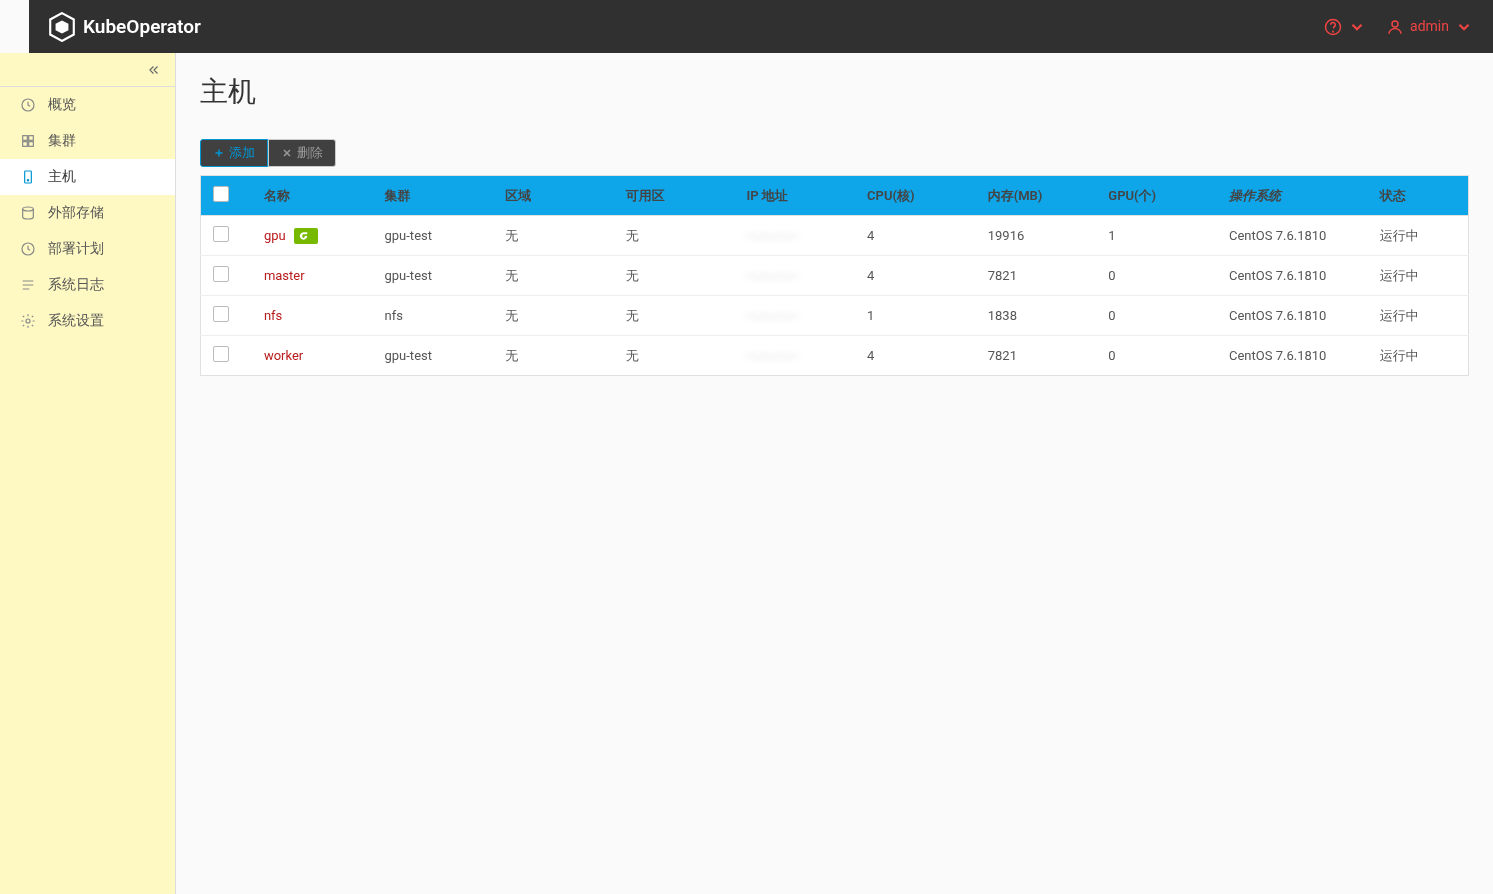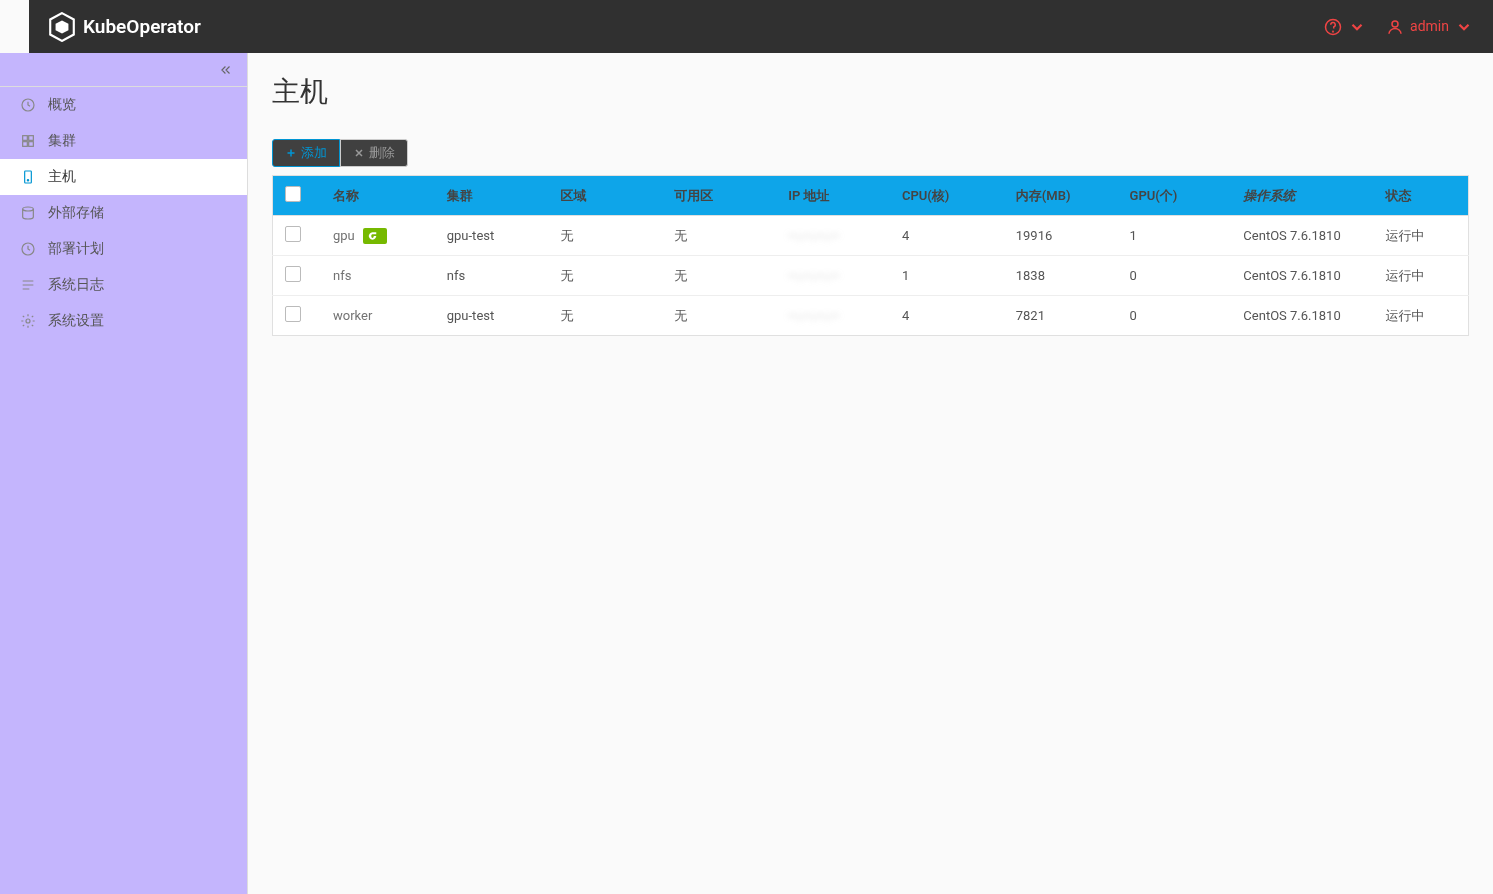--- a/index.html
+++ b/index.html
@@ -7,21 +7,21 @@
     
     .header { height: 53px; background: #303030; display: flex; align-items: center; padding: 0 20px; justify-content: space-between; margin-left: 29px; }
     .logo { display: flex; align-items: center; gap: 8px; }
     .logo-icon { width: 26px; height: 30px; }
     .logo-text { color: #fff; font-size: 19px; font-weight: 600; }
     .header-right { display: flex; align-items: center; gap: 20px; }
     .header-item { display: flex; align-items: flex-start; gap: 6px; color: #ef4444; cursor: pointer; }
     .header-item svg { width: 18px; height: 18px; }
     
     .container { display: flex; height: calc(100vh - 53px); }
-    .sidebar { width: 248px; background: #c4b5fd; border-right: 1px solid #ddd; }
+    .sidebar { width: 176px; background: #fef9c3; border-right: 1px solid #ddd; }
     .sidebar-collapse { height: 34px; display: flex; align-items: center; justify-content: flex-end; padding-right: 14px; border-bottom: 1px solid #ddd; cursor: pointer; }
     .sidebar-collapse svg { width: 14px; height: 14px; color: #666; }
     .sidebar-item { display: flex; align-items: center; gap: 12px; padding: 9px 20px; color: #555; cursor: pointer; font-size: 14px; }
     .sidebar-item.active { background: #fff; color: #333; }
     .sidebar-item svg { width: 16px; height: 16px; color: #888; }
     .sidebar-item.active svg { color: #0095d3; }
     
     .main { flex: 1; padding: 20px 24px; background: #fafafa; overflow: auto; }
     .page-title { font-size: 28px; font-weight: 400; color: #333; margin-bottom: 28px; }
     
@@ -29,21 +29,21 @@
     .btn { display: flex; align-items: center; gap: 4px; padding: 4px 12px; border: 1px solid #0095d3; background: #404040; cursor: pointer; font-size: 13px; }
     .btn-add { color: #0095d3; border-radius: 3px 0 0 3px; }
     .btn-delete { color: #999; border-color: #ccc; border-left: 1px solid #ccc; border-radius: 0 3px 3px 0; }
     .btn svg { width: 12px; height: 12px; }
     
     .table { width: 100%; border-collapse: collapse; background: #fff; border: 1px solid #e0e0e0; }
     .table th { text-align: left; padding: 10px 12px; font-weight: 600; font-size: 13px; color: #444; border-bottom: 1px solid #e0e0e0; background: #0ea5e9; }
     .table td { padding: 10px 12px; border-bottom: 1px solid #eee; font-size: 13px; color: #555; }
     .table tr:last-child td { border-bottom: none; }
     .checkbox { width: 16px; height: 16px; border: 1px solid #bbb; border-radius: 2px; display: inline-block; cursor: pointer; background: #fff; }
-    .link { color: #737373; cursor: pointer; }
+    .link { color: #b91c1c; cursor: pointer; }
     .name-cell { display: flex; align-items: center; gap: 8px; }
     .nvidia-badge { width: 24px; height: 16px; background: #76b900; border-radius: 2px; display: inline-flex; align-items: center; justify-content: center; }
     .nvidia-badge svg { width: 16px; height: 10px; }
     .status-running { color: #62a420; }
     .ip-blur { filter: blur(3px); color: #888; }
     .col-check { width: 46px; }
     .col-name { width: 108px; }
     .col-cluster { width: 108px; }
     .col-region { width: 108px; }
     .col-zone { width: 108px; }
@@ -204,20 +204,37 @@
     <td>4</td>
     <td>19916</td>
     <td>1</td>
     <td>CentOS 7.6.1810</td>
     <td class="status-running">运行中</td>
   </tr>
           <tr>
     <td><span class="checkbox"></span></td>
     <td>
               <div class="name-cell">
+                <span class="link">master</span>
+              </div>
+            </td>
+    <td>gpu-test</td>
+    <td>无</td>
+    <td>无</td>
+    <td><span class="ip-blur">···.···.···.···</span></td>
+    <td>4</td>
+    <td>7821</td>
+    <td>0</td>
+    <td>CentOS 7.6.1810</td>
+    <td class="status-running">运行中</td>
+  </tr>
+          <tr>
+    <td><span class="checkbox"></span></td>
+    <td>
+              <div class="name-cell">
                 <span class="link">nfs</span>
               </div>
             </td>
     <td>nfs</td>
     <td>无</td>
     <td>无</td>
     <td><span class="ip-blur">···.···.···.···</span></td>
     <td>1</td>
     <td>1838</td>
     <td>0</td>

